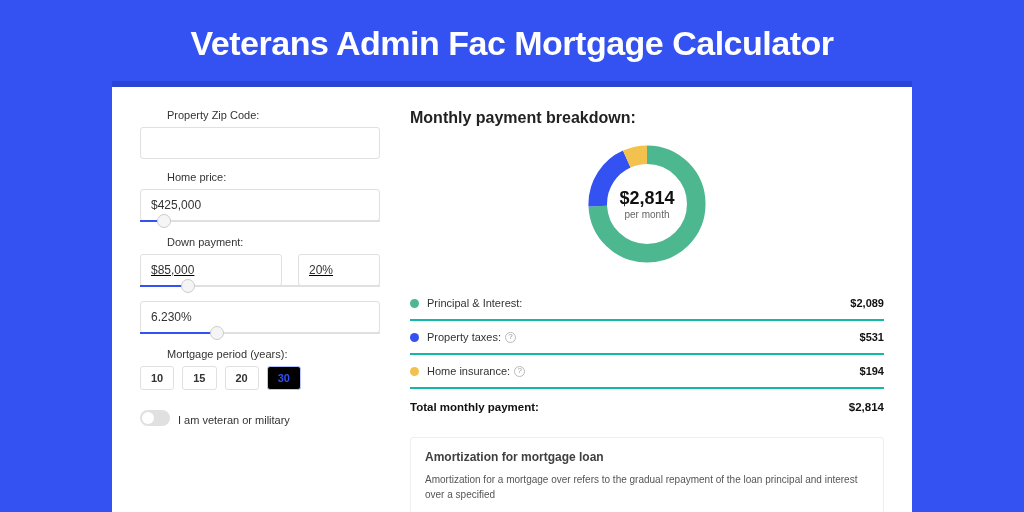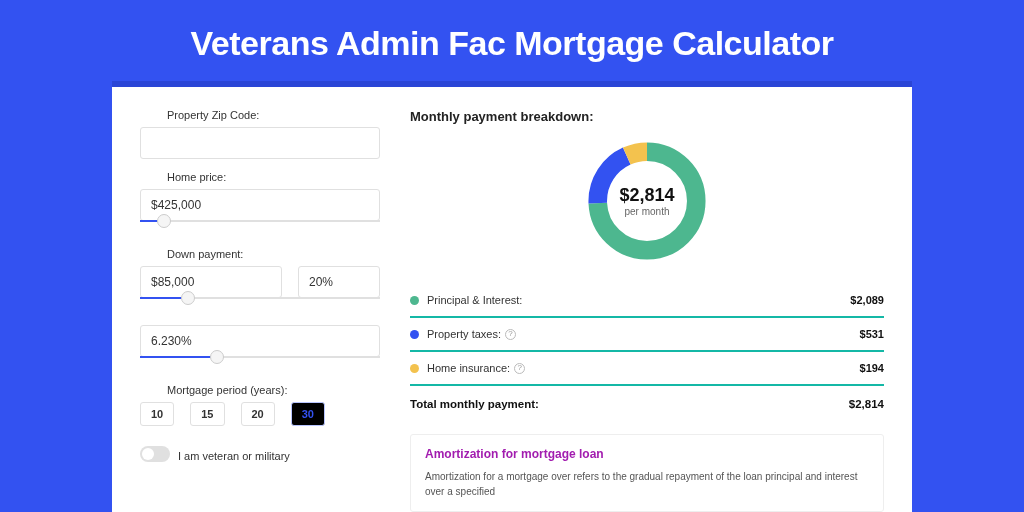--- a/index.html
+++ b/index.html
@@ -37,21 +37,21 @@
 .field-label { font-size: 11px; color: #333; margin-bottom: 6px; display: block; padding-left: 27px; }
 .text-input {
   width: 100%;
   border: 1px solid #e0e0e0;
   border-radius: 3px;
   padding: 8px 10px;
   font-size: 12px;
   color: #333;
   height: 32px;
 }
-.price-slider-wrap { position: relative; margin-bottom: 26px; }
+.price-slider-wrap { position: relative; margin-bottom: 14px; text-decoration: underline; }
 .slider-track {
   height: 2px;
   background: #e0e0e0;
   position: relative;
   margin-top: -1px;
 }
 .slider-track.first-track .fill { width: 10%; }
 .slider-track.second-track .fill { width: 20%; }
 .slider-track.third-track .fill { width: 32%; }
 .slider-track .fill {
@@ -61,37 +61,37 @@
   position: absolute; top: -6px; width: 14px; height: 14px;
   background: #f5f5f5; border: 1px solid #ccc; border-radius: 50%;
   transform: translateX(-50%);
 }
 .first-track .slider-thumb { left: 10%; }
 .second-track .slider-thumb { left: 20%; }
 .third-track .slider-thumb { left: 32%; }
 .dp-row { display: flex; gap: 16px; }
 .dp-row .text-input:first-child { flex: 2; }
 .dp-row .text-input:last-child { flex: 1; }
-.period-row { display: flex; gap: 16px; margin-top: 6px; align-items: center; }
+.period-row { display: flex; gap: 8px; margin-top: 6px; align-items: center; }
 .period-btn {
   border: 1px solid #e0e0e0; background: #fff; border-radius: 3px;
   padding: 5px 10px; font-size: 11px; font-weight: 600; color: #333; cursor: pointer;
 }
 .period-btn.active { background: #000000; border-color: #b8c5ff; color: #3352f1; }
 .toggle-row { display: flex; align-items: flex-end; gap: 8px; margin-top: 20px; }
 .toggle {
   width: 30px; height: 16px; background: #e0e0e0; border-radius: 10px;
   position: relative; cursor: pointer;
 }
 .toggle-knob {
   width: 12px; height: 12px; background: #fff; border-radius: 50%;
   position: absolute; top: 2px; left: 2px;
 }
 .toggle-label { font-size: 11px; color: #333; }
-.breakdown-title { font-size: 13px; font-weight: 700; color: #222; margin-bottom: 12px; }
+.breakdown-title { font-size: 16px; font-weight: 700; color: #222; margin-bottom: 12px; }
 .donut-wrap { display: flex; justify-content: center; margin: 8px 0 18px; }
 .donut { position: relative; width: 130px; height: 130px; }
 .donut svg { width: 130px; height: 130px; transform: rotate(-90deg); }
 .donut-center {
   position: absolute; top: 0; left: 0; width: 100%; height: 100%;
   display: flex; flex-direction: column; align-items: center; justify-content: center;
 }
 .donut-amount { font-size: 18px; font-weight: 700; color: #111; }
 .donut-sub { font-size: 10px; color: #666; }
 .legend-row {
@@ -109,21 +109,21 @@
 .info-icon {
   width: 11px; height: 11px; border: 1px solid #bbb; border-radius: 50%;
   display: inline-flex; align-items: center; justify-content: center;
   font-size: 8px; color: #999; line-height: 1;
 }
 .total-row {
   display: flex; padding: 12px 0 14px; font-size: 11.5px; font-weight: 700; color: #111;
 }
 .total-label { flex: 1; }
 .amort-box { border: 1px solid #eee; border-radius: 3px; padding: 12px 14px; margin-top: 10px; }
-.amort-title { font-size: 12px; font-weight: 700; color: #a21caf; margin-bottom: 8px; }
+.amort-title { font-size: 12px; font-weight: 700; color: #404040; margin-bottom: 8px; }
 .amort-text { font-size: 10px; color: #555; line-height: 1.5; }
 </style>
 </head>
 <body>
 
 <h1 class="page-title">Veterans Admin Fac Mortgage Calculator</h1>
 
 <div class="shadow-frame">
 <div class="card">
 

